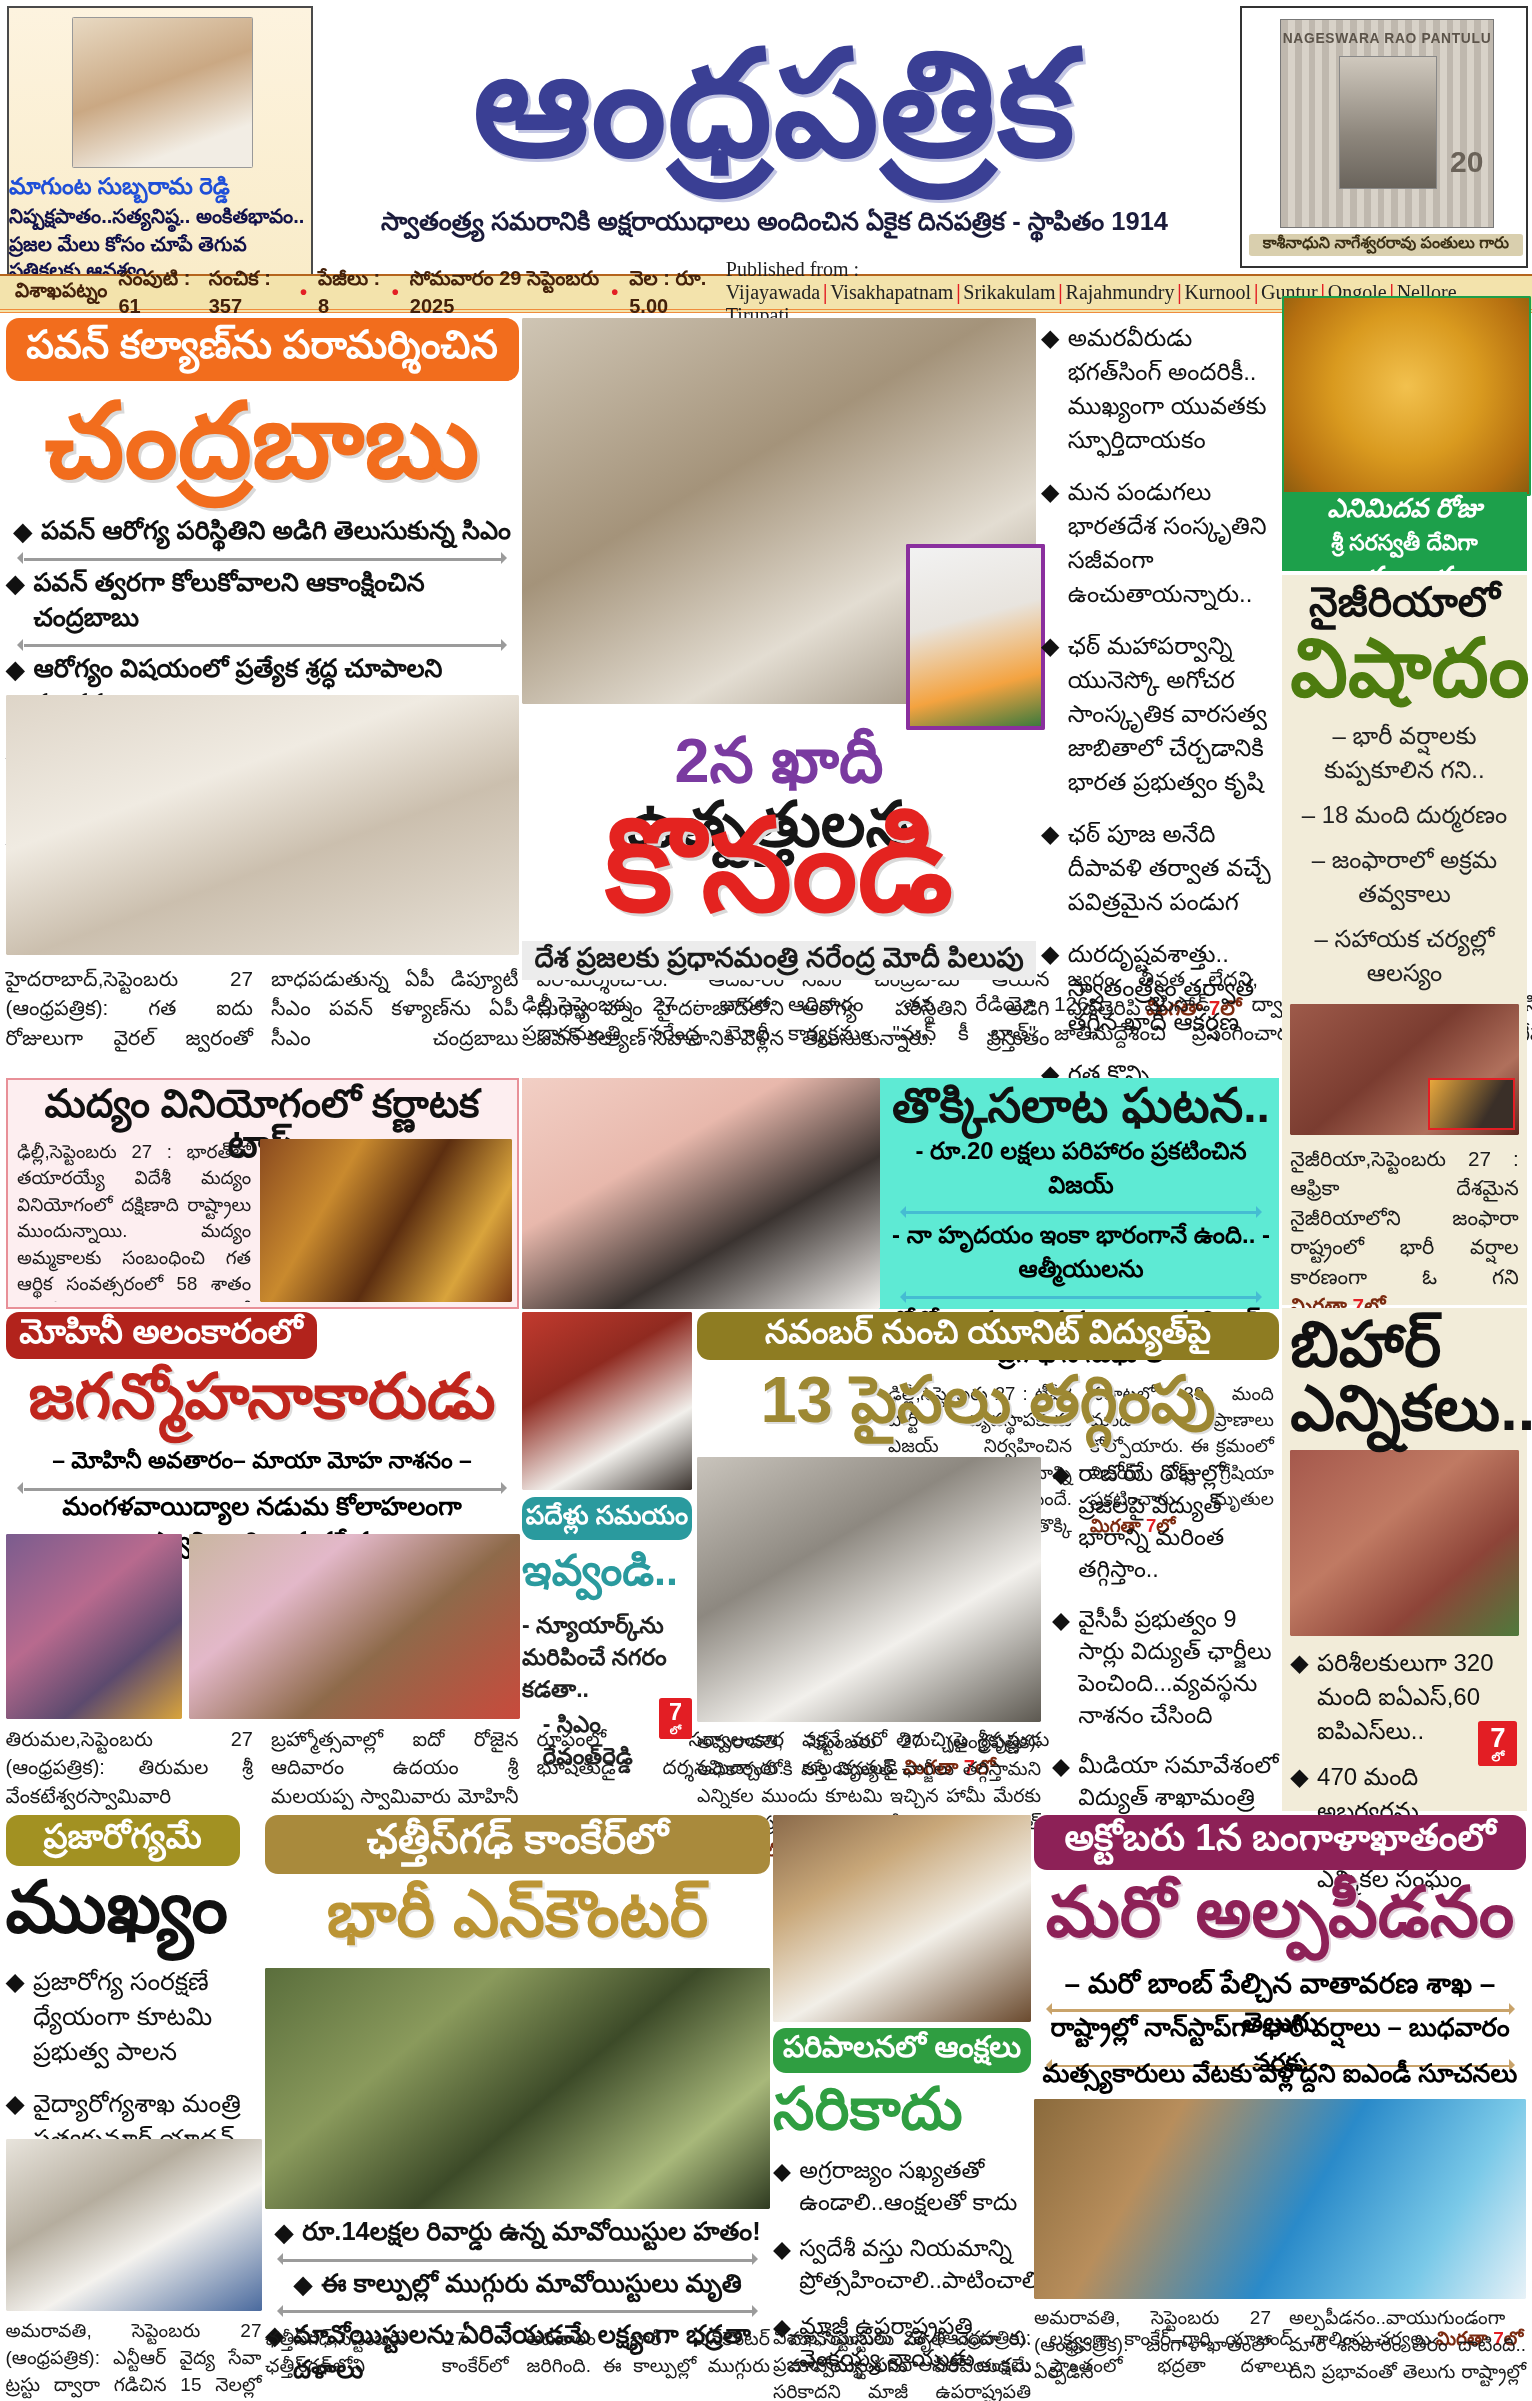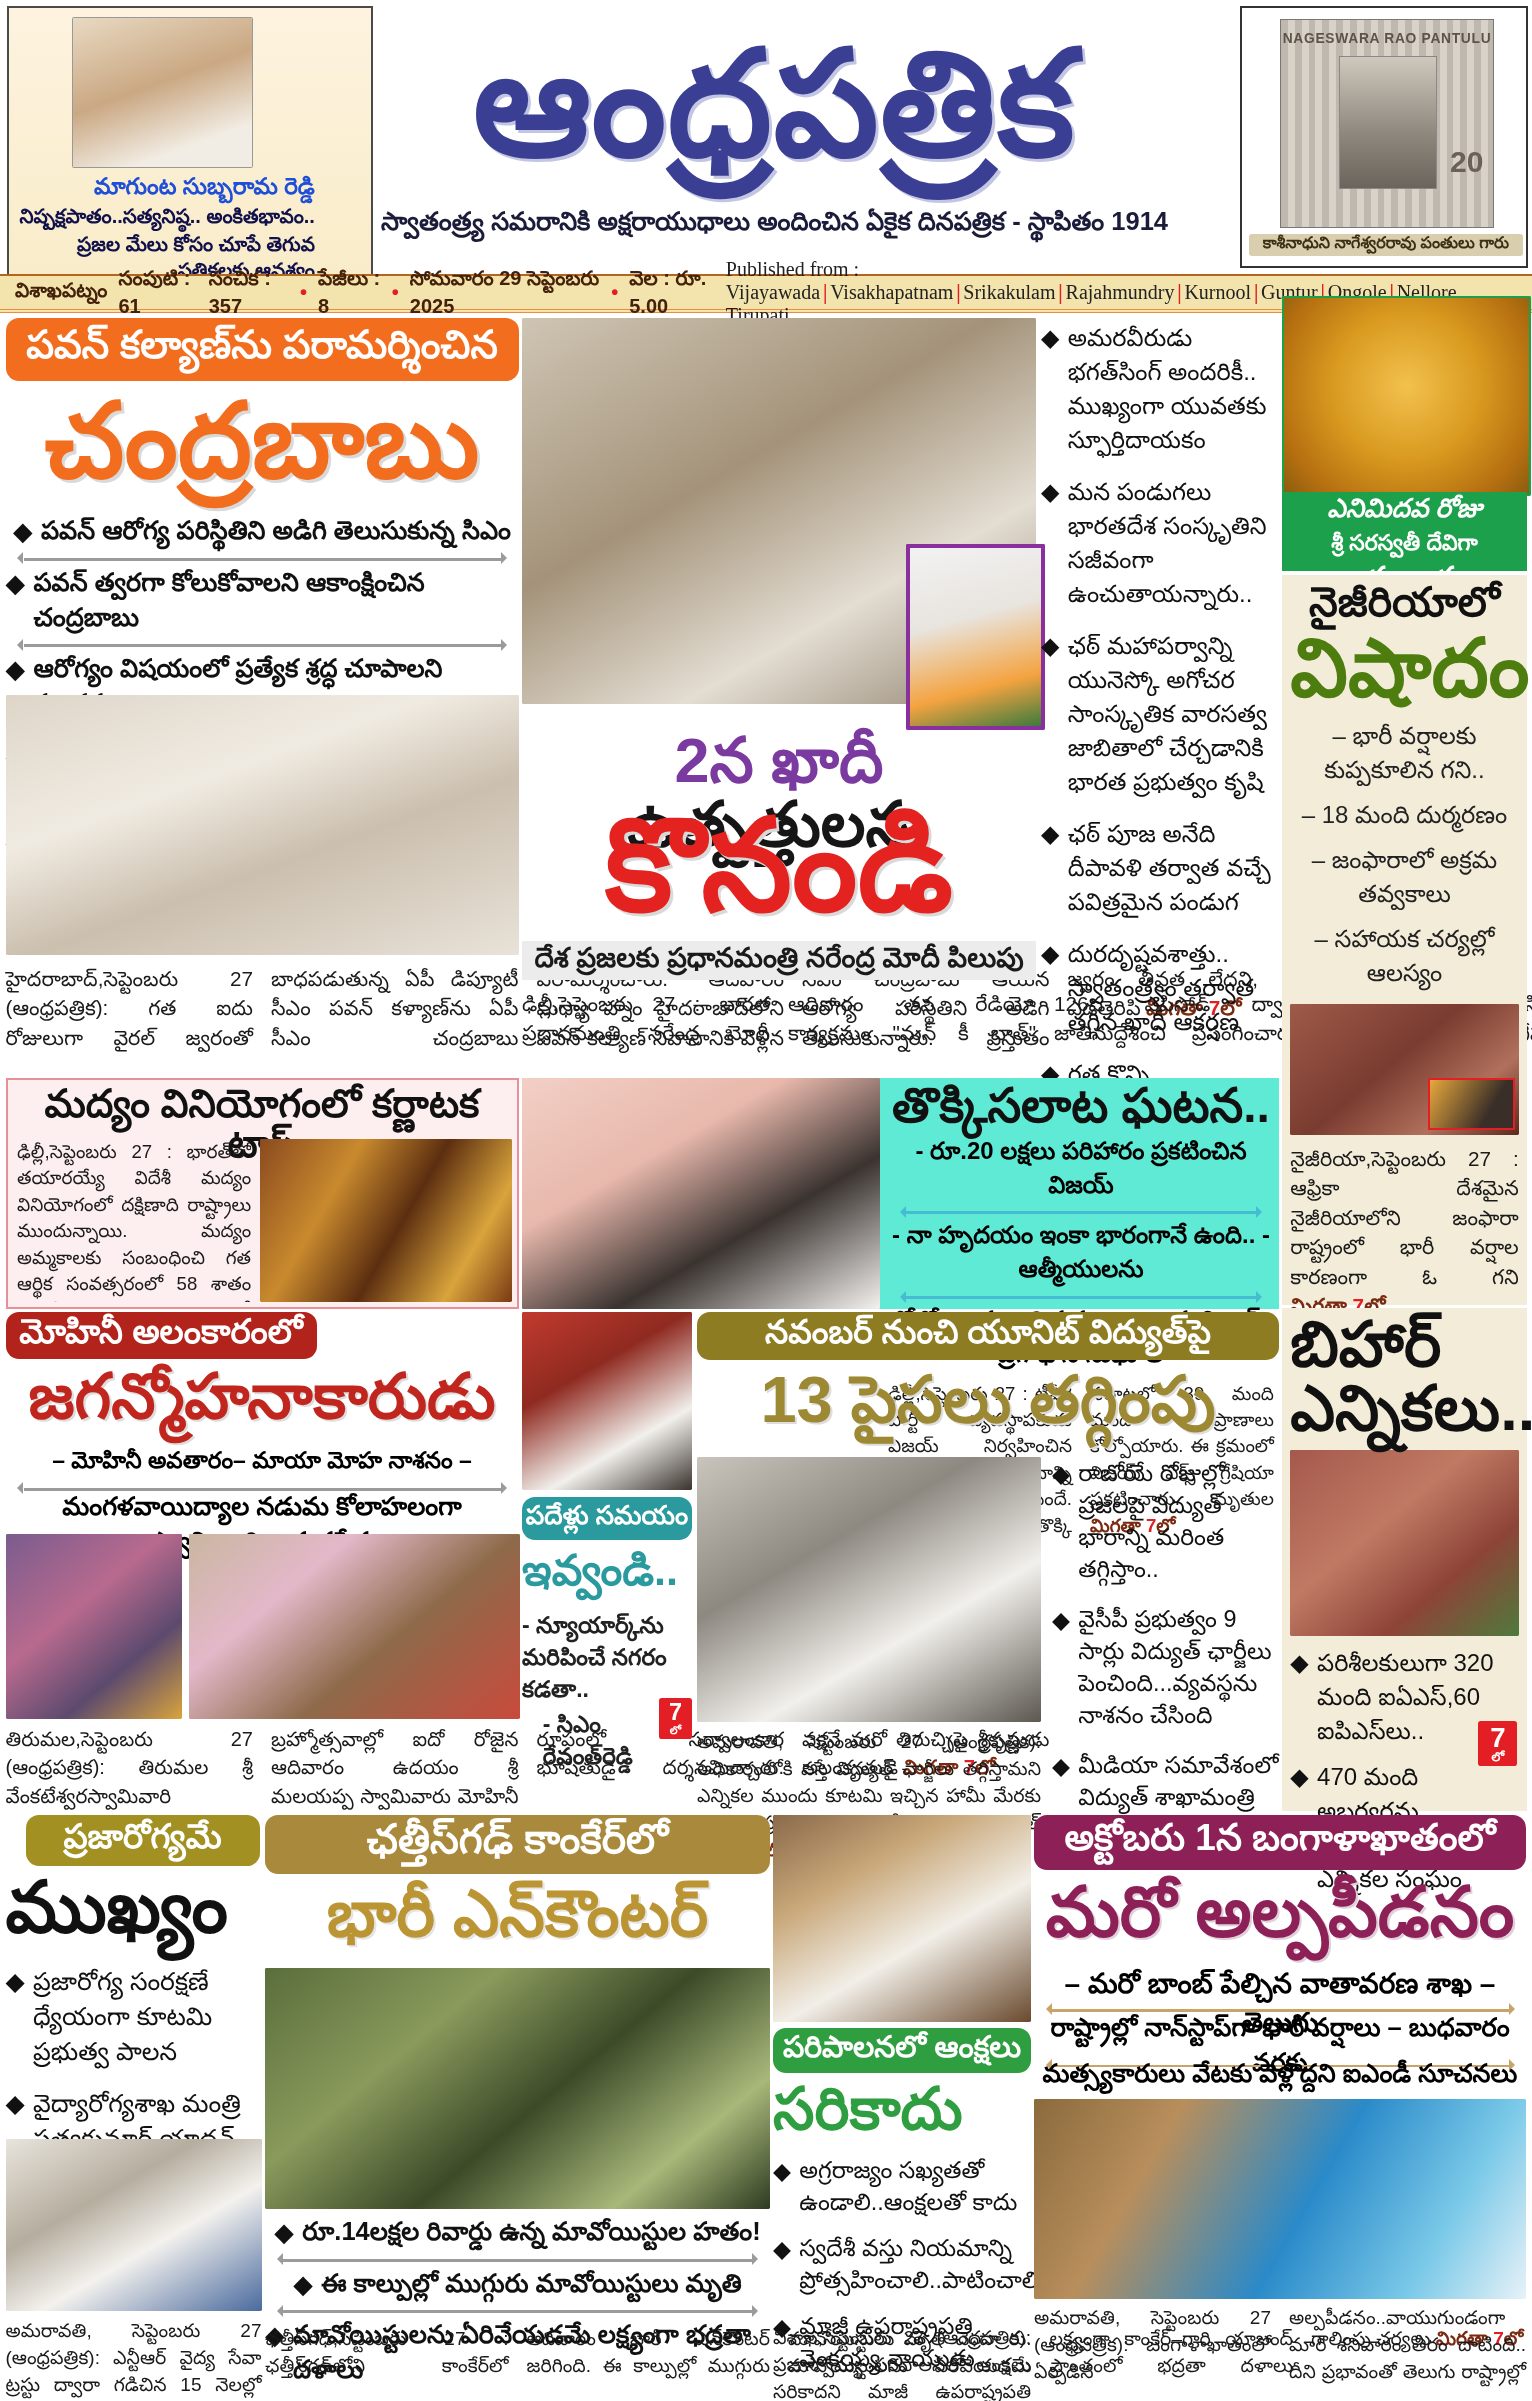--- a/index.html
+++ b/index.html
@@ -32,21 +32,21 @@
   .dl-right{font-family:"Liberation Serif","DejaVu Serif",serif;color:#222;font-size:20px;}
   .dl-right .pipe{color:#e31e24;font-weight:bold;padding:0 2.8px;}
   .two-col{column-count:2;column-gap:18px;}
   .sec{box-sizing:border-box;}
 </style>
 </head>
 <body>
 
 <div class="page">
 
-  <div class="abs sec" style="left:6.9px;top:5.5px;width:366px;height:274px;border:2.8px solid #4a4a4a;background:linear-gradient(180deg,#fdf3df,#f9ecc9);text-align:right;">
+  <div class="abs sec" style="left:6.9px;top:5.5px;width:306px;height:274px;border:2.8px solid #4a4a4a;background:linear-gradient(180deg,#fdf3df,#f9ecc9);text-align:left;">
     <div class="abs photo" style="left:63px;top:9.6px;width:179px;height:149px;background:linear-gradient(160deg,#e8d9c2 0%,#caa883 45%,#f2ede4 80%);border:1.4px solid #999;"></div>
     <div class="abs" style="left:0;top:165px;width:306px;font-size:23px;font-weight:bold;color:#1f4fd8;">మాగుంట సుబ్బరామ రెడ్డి</div>
     <div class="abs" style="left:0;top:197px;width:306px;font-size:20px;font-weight:bold;color:#10104a;">నిష్పక్షపాతం..సత్యనిష్ఠ.. అంకితభావం..</div>
     <div class="abs" style="left:0;top:225px;width:306px;font-size:20px;font-weight:bold;color:#10104a;">ప్రజల మేలు కోసం చూపే తెగువ</div>
     <div class="abs" style="left:0;top:251px;width:306px;font-size:20px;font-weight:bold;color:#10104a;">పత్రికలకు ఆవశ్యం</div>
   </div>
 
   <div class="abs masthead-title" style="left:320px;top:19px;width:909px;font-size:148px;">ఆంధ్రపత్రిక</div>
   <div class="abs tagline" style="left:320px;top:207px;width:909px;font-size:25.5px;">స్వాతంత్ర్య సమరానికి అక్షరాయుధాలు అందించిన ఏకైక దినపత్రిక - స్థాపితం 1914</div>
 
@@ -273,21 +273,21 @@
           <span>మీడియా సమావేశంలో విద్యుత్ శాఖామంత్రి గొట్టిపాటి రవికుమార్</span>
         </div>
     </div>
     <div class="abs body-txt" style="left:0;top:417px;width:344px;height:83px;font-size:19px;">
       <span>అమరావతి, సెప్టెంబరు 27 (ఆంధ్రపత్రిక): అధికారంలోకి వస్తే విద్యుత్ ఛార్జీలు తగ్గిస్తామని ఎన్నికల ముందు కూటమి ఇచ్చిన హామీ మేరకు తమ ప్రభుత్వం పనిచేస్తోందని విద్యుత్</span>
       <span class="more"> <span>మిగతా</span> <span class="pg">7</span><span>లో</span></span>
     </div>
   </div>
 
   <div class="abs sec" style="left:5.5px;top:1815px;width:256px;height:582px;">
-    <div class="abs kicker" style="left:0;top:0;width:234px;height:51px;background:#a29122;font-size:34px;margin-left:20px;">ప్రజారోగ్యమే</div>
+    <div class="abs kicker" style="left:0;top:0;width:234px;height:51px;background:#a29122;font-size:34px;">ప్రజారోగ్యమే</div>
     <div class="abs hl" style="left:0;top:56px;width:256px;font-size:72px;color:#111;text-align:left;">ముఖ్యం</div>
     <div class="abs" style="left:0;top:152px;width:256px;display:flex;flex-direction:column;gap:16.5px;">
       <div class="b" style="font-size:25px;font-weight:normal;">
           <span class="dm">◆</span>
           <span>ప్రజారోగ్య సంరక్షణే ధ్యేయంగా కూటమి ప్రభుత్వ పాలన</span>
         </div>
       <div class="b" style="font-size:25px;font-weight:normal;">
           <span class="dm">◆</span>
           <span>వైద్యారోగ్యశాఖ మంత్రి సత్యకుమార్ యాదవ్</span>
         </div>

